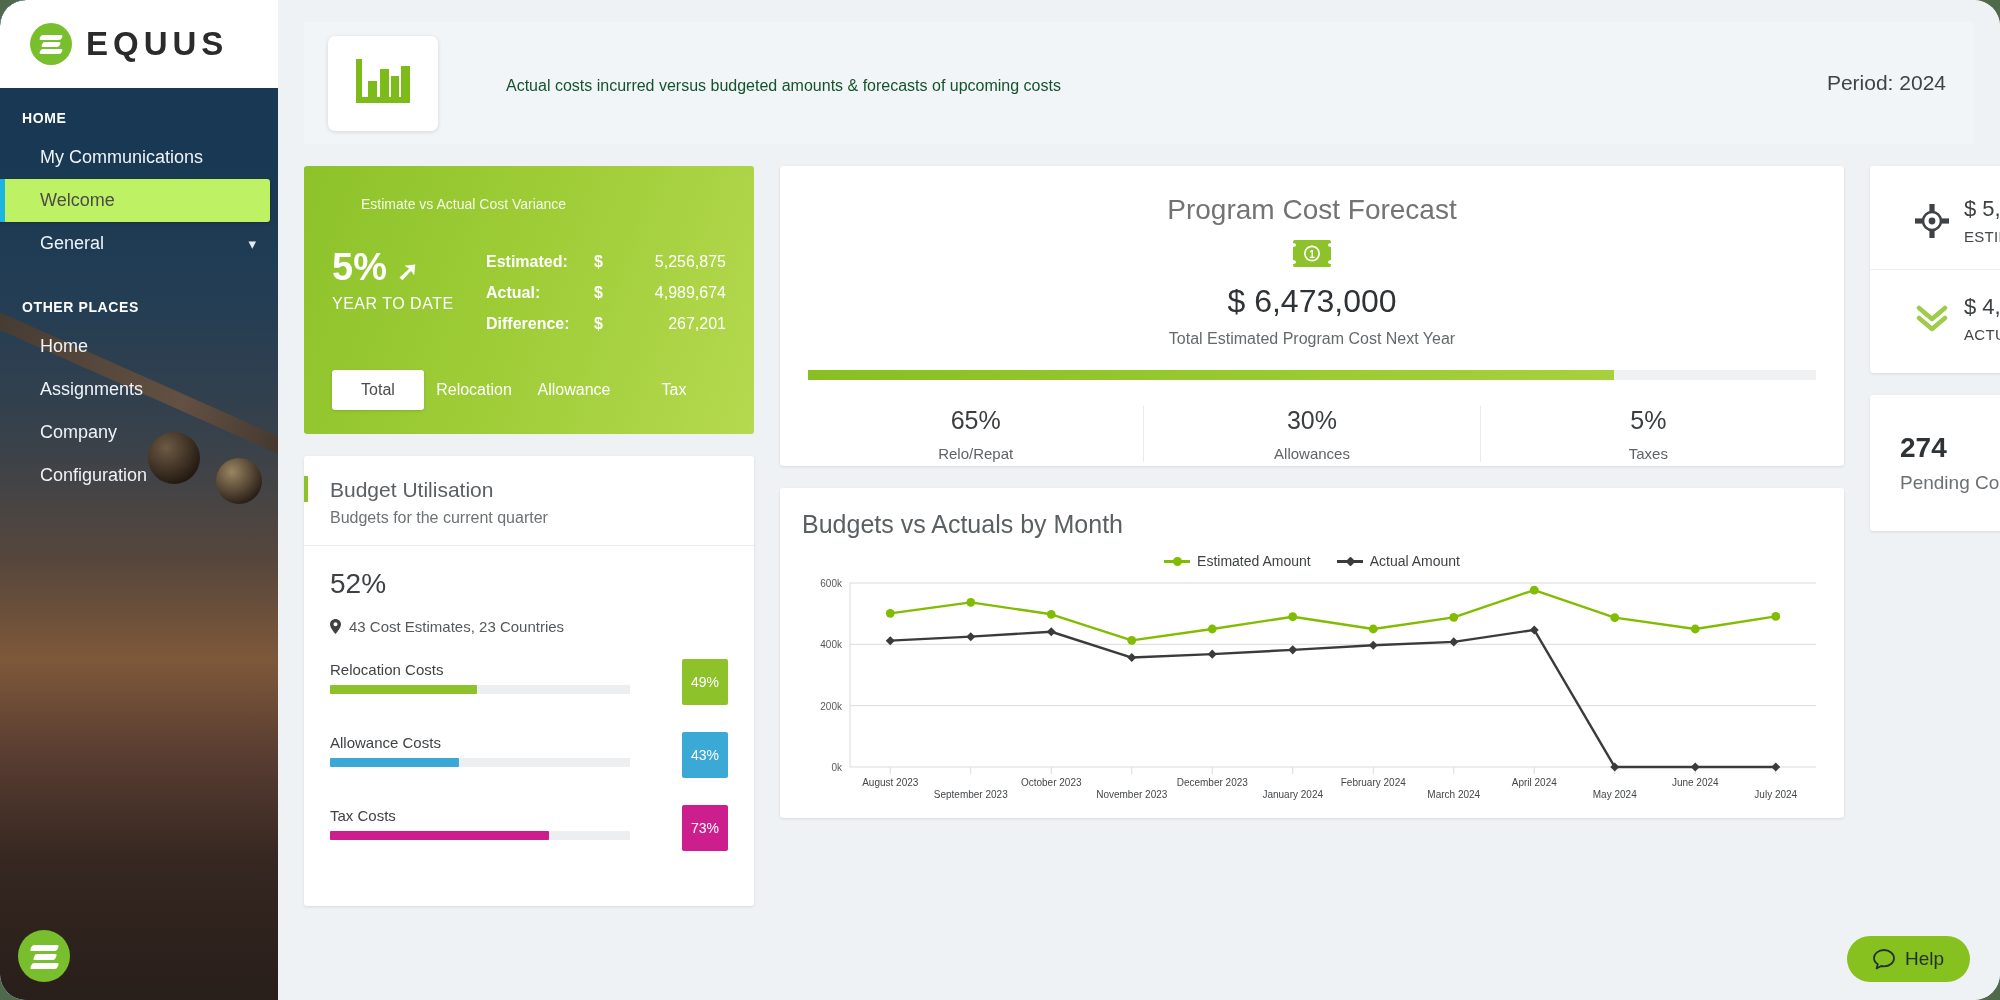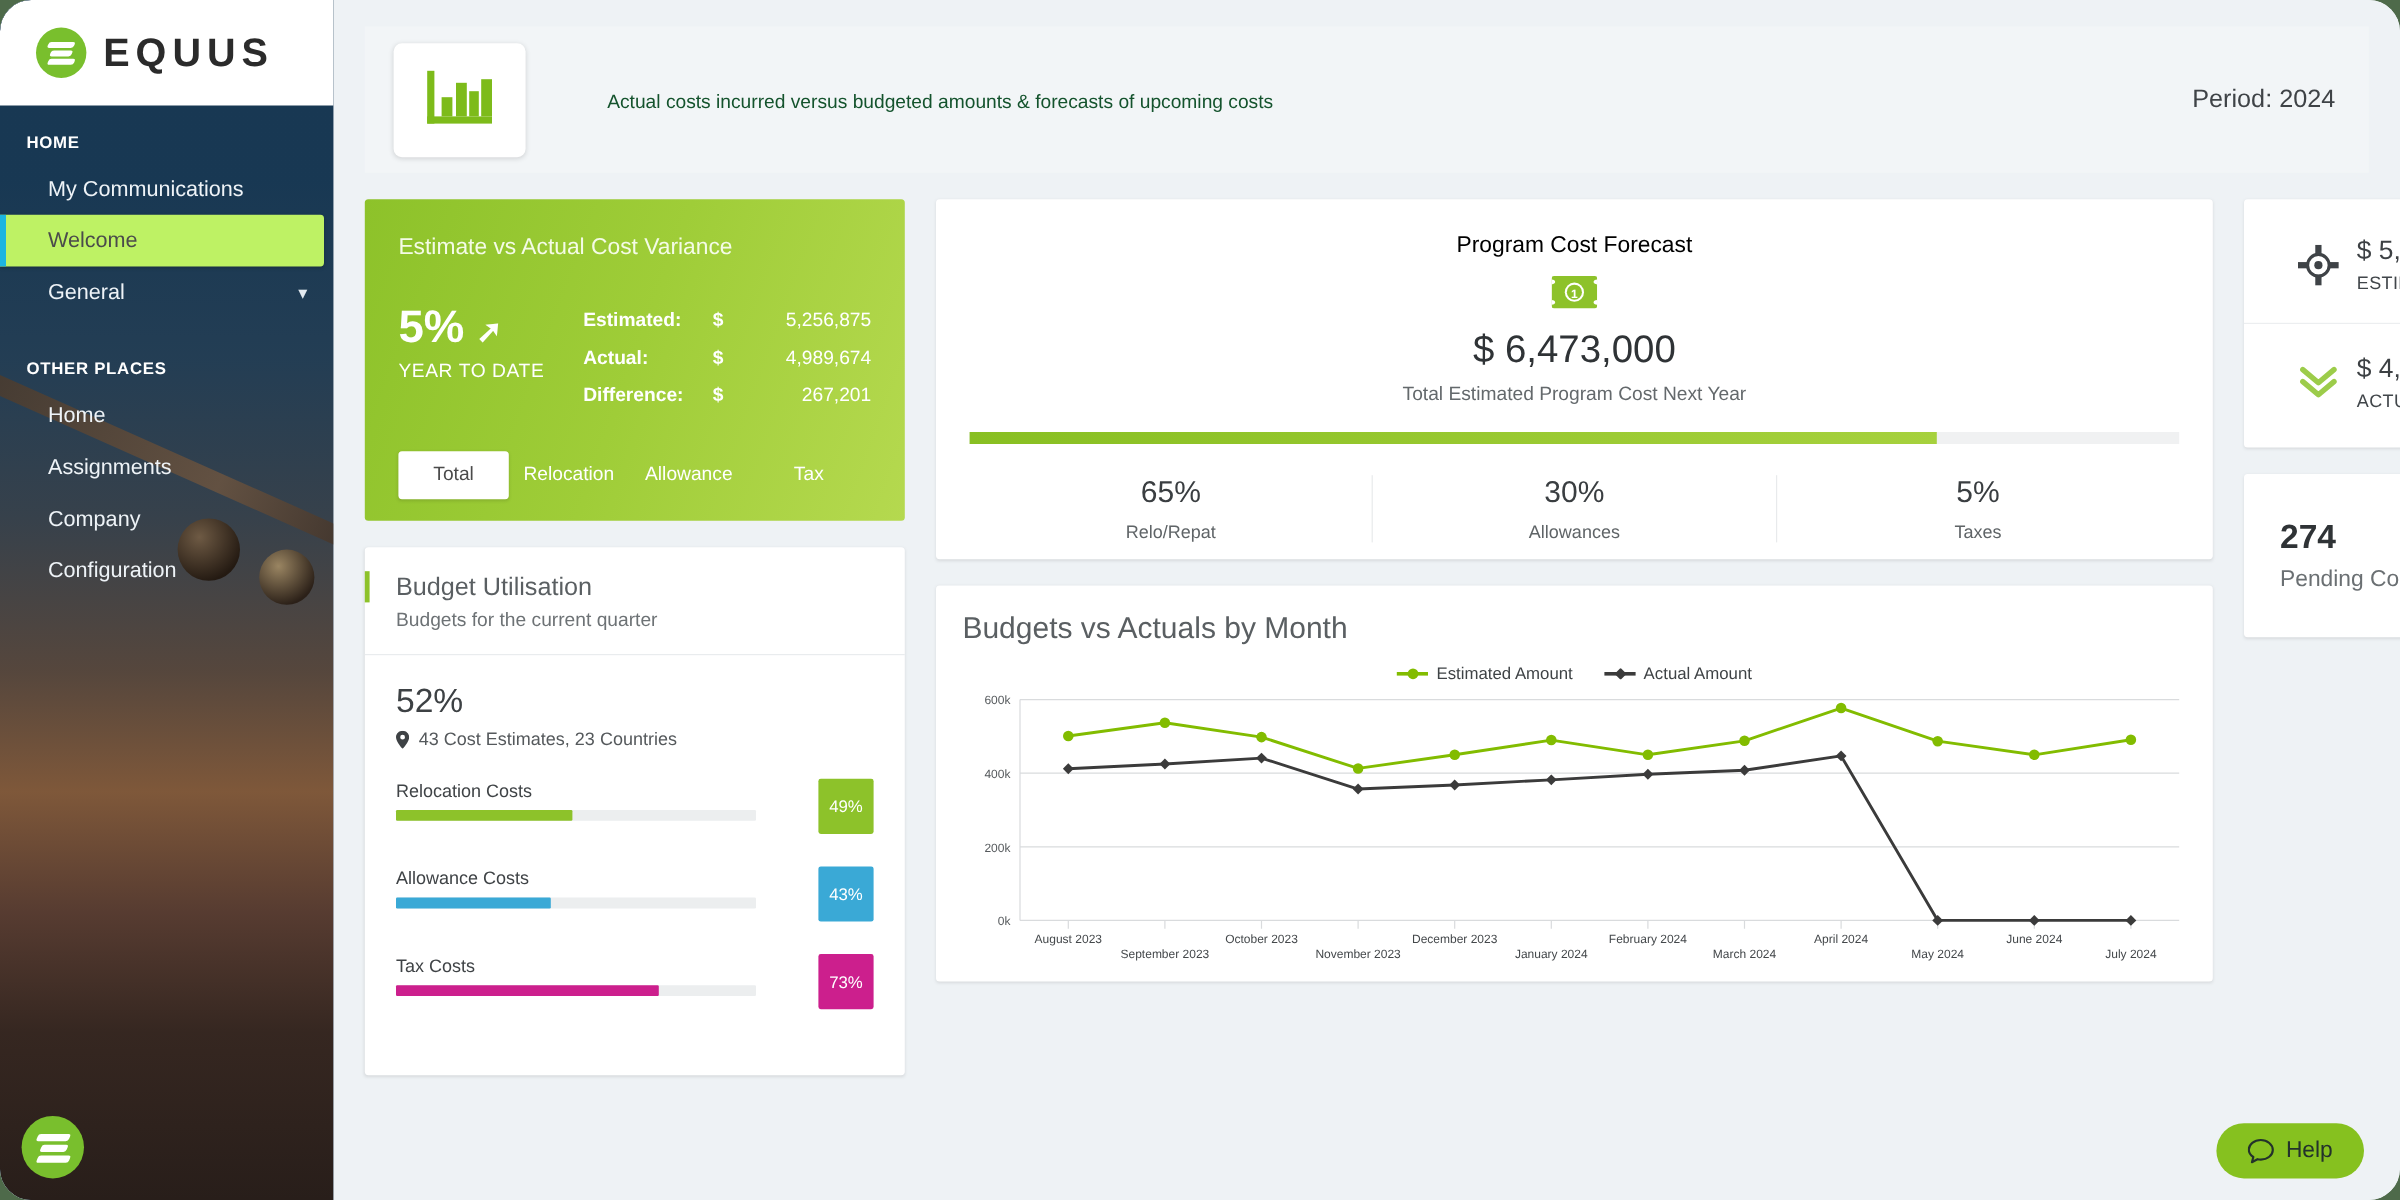--- a/index.html
+++ b/index.html
@@ -162,21 +162,21 @@
   .col { display: flex; flex-direction: column; gap: 22px; }
 
   
   .variance-card {
     background: linear-gradient(110deg, #8dc22a 0%, #9fcd38 50%, #b5d94f 100%);
     border-radius: 3px;
     padding: 30px 28px 26px 28px;
     color: #fff;
     height: 268px;
   }
-  .variance-title { font-size: 19px; font-weight: normal; color: #f4fbe6; }
+  .variance-title { font-size: 14px; font-weight: normal; color: #f4fbe6; margin-left: 29px; }
   .variance-body { display: flex; margin-top: 34px; }
   .variance-left { width: 185px; }
   .variance-pct { font-size: 38px; font-weight: 600; display: flex; align-items: baseline; gap: 10px; }
   .variance-pct .arrow { font-size: 26px; }
   .variance-ytd { font-size: 16px; letter-spacing: .5px; margin-top: 6px; }
   .variance-rows { flex: 1; font-size: 16px; line-height: 1.95; }
   .vrow { display: flex; }
   .vrow .lbl { width: 108px; font-weight: 600; }
   .vrow .cur { width: 22px; font-weight: bold; }
   .vrow .amt { width: 110px; text-align: right; font-weight: 500; }
@@ -197,36 +197,36 @@
   
   .bu-head { padding: 22px 26px 18px 26px; border-bottom: 1px solid #e9ecee; position: relative; }
   .bu-head::before {
     content: ""; position: absolute; left: 0; top: 20px;
     width: 4px; height: 26px; background: #8dc22a;
   }
   .bu-title { font-size: 21px; color: #5a5f62; }
   .bu-sub { font-size: 16px; color: #6d7markdown; color:#6d7275; margin-top: 7px; }
   .bu-body { padding: 22px 26px 26px 26px; }
   .bu-pct { font-size: 28px; color: #3d4144; font-weight: 500; }
-  .bu-meta { font-size: 15px; color: #55595c; margin-top: 8px; display: flex; align-items: center; gap: 8px; }
+  .bu-meta { font-size: 15px; color: #55595c; margin-top: 18px; display: flex; align-items: center; gap: 8px; }
   .bar-group { margin-top: 26px; }
   .bar-row { margin-bottom: 40px; position: relative; }
   .bar-label { font-size: 15px; color: #3f4346; margin-bottom: 7px; }
   .bar-track { height: 9px; background: #eceeef; border-radius: 1px; width: 300px; }
   .bar-fill { height: 9px; border-radius: 1px; }
   .bar-badge {
     position: absolute; right: 0; top: -2px;
     width: 46px; height: 46px; border-radius: 2px;
     color: #fff; font-size: 14px;
     display: flex; align-items: center; justify-content: center;
   }
 
   
   .forecast { padding: 28px 28px 0 28px; height: 300px; }
-  .fc-title { text-align: center; font-size: 19px; color: #000000; }
+  .fc-title { text-align: center; font-size: 28px; color: #737373; }
   .fc-icon { display: flex; justify-content: center; margin-top: 14px; }
   .fc-amount { text-align: center; font-size: 32px; color: #2f3336; margin-top: 16px; }
   .fc-sub { text-align: center; font-size: 16px; color: #64696c; margin-top: 10px; }
   .fc-progress { margin-top: 22px; height: 10px; background: #f0f1f2; }
   .fc-progress-fill { height: 10px; background: linear-gradient(90deg,#88bf22,#a6d13d); }
   .fc-stats { display: flex; margin-top: 26px; }
   .fc-stat { flex: 1; text-align: center; }
   .fc-stat + .fc-stat { border-left: 1px solid #e8eaec; }
   .fc-stat .v { font-size: 25px; color: #3a3e41; }
   .fc-stat .l { font-size: 15px; color: #5f6467; margin-top: 10px; }

